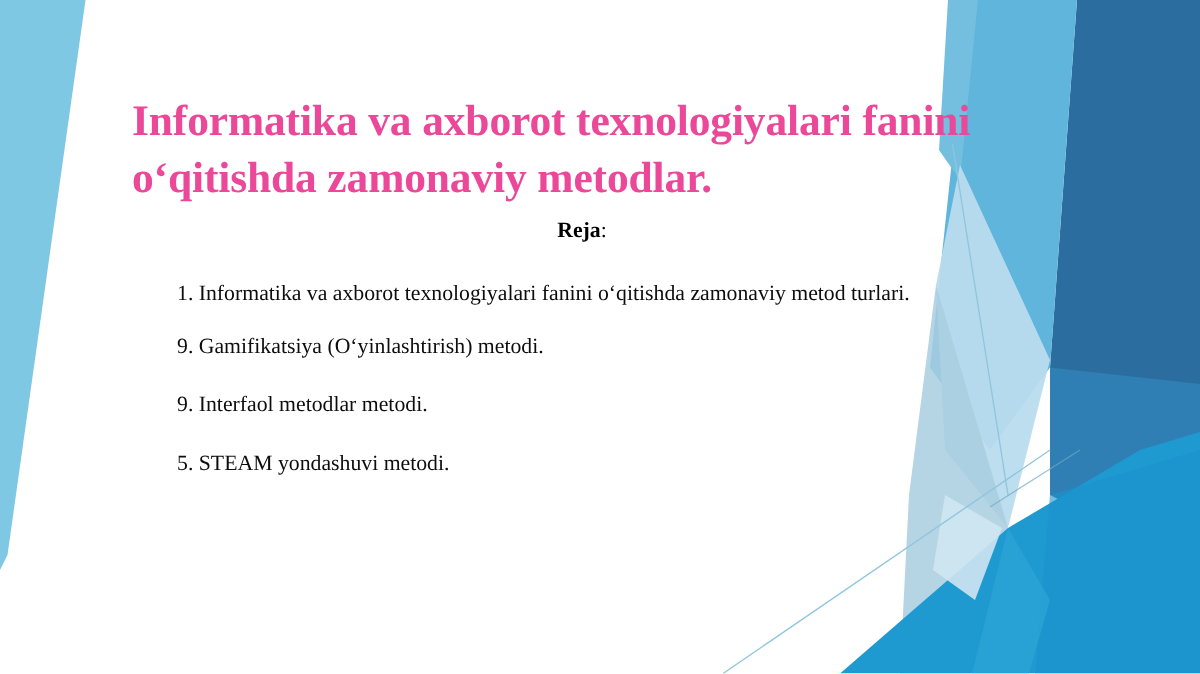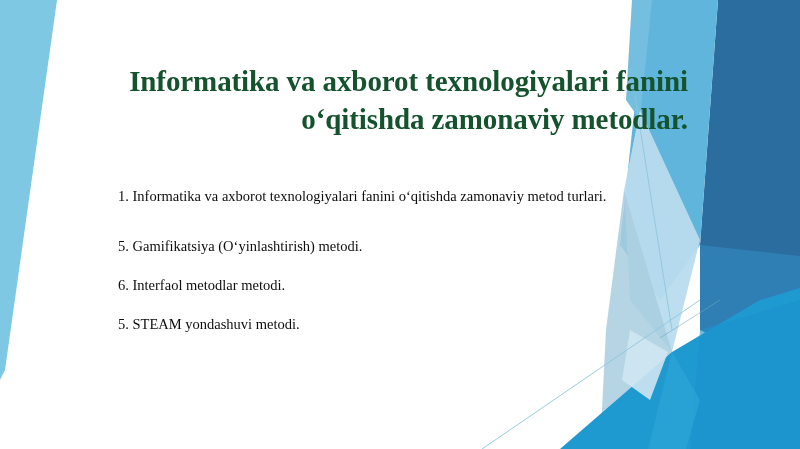--- a/index.html
+++ b/index.html
@@ -38,25 +38,25 @@
     z-index: 2;
     width: 800px;
     height: 449px;
   }
 
   #slide-title {
     position: absolute;
     left: 88px;
     top: 44px;
     width: 600px;
-    text-align: right;
+    text-align: left;
     font-size: 29px;
     font-weight: bold;
     line-height: 1.28;
-    color: #14532d;
+    color: #ec4899;
     letter-spacing: -0.1px;
   }
 
   #reja-heading {
     position: absolute;
     left: 88px;
     top: 146px;
     width: 600px;
     text-align: center;
     font-size: 14.5px;
@@ -71,21 +71,21 @@
     top: 182px;
     width: 540px;
     font-size: 14.5px;
     line-height: 1.95;
     color: #0d0d0d;
   }
   #reja-list .reja-item {
     margin: 0 0 10.5px 0;
     text-indent: 0;
   }
-  #reja-list .reja-item:nth-child(1) { margin-bottom: 22px; }
+  #reja-list .reja-item:nth-child(1) { margin-bottom: 7px; }
 </style>
 </head>
 <body>
 
 <div id="slide">
 
   <svg id="bg-decor" viewBox="0 0 800 449" preserveAspectRatio="none">
 
     <polygon points="0,0 57,0 5,370 0,380" fill="#7fc8e4"></polygon>
 
@@ -111,22 +111,25 @@
 
     <line x1="635" y1="96" x2="672" y2="330" stroke="#8fc6dd" stroke-width="0.9"></line>
     <line x1="482" y1="449" x2="700" y2="300" stroke="#8fc6dd" stroke-width="0.9"></line>
     <line x1="660" y1="338" x2="720" y2="300" stroke="#6fa8c4" stroke-width="0.8" opacity="0.7"></line>
   </svg>
 
   <div id="content">
 
     <h1 id="slide-title">Informatika va axborot texnologiyalari fanini o‘qitishda zamonaviy metodlar.</h1>
 
+    <div id="reja-heading">
+      <span class="lbl">Reja</span><span class="colon">:</span>
+    </div>
 
     <div id="reja-list">
       <p class="reja-item">1. Informatika va axborot texnologiyalari fanini o‘qitishda zamonaviy metod turlari.</p>
-      <p class="reja-item">5. Gamifikatsiya (O‘yinlashtirish) metodi.</p>
-      <p class="reja-item">6. Interfaol metodlar metodi.</p>
+      <p class="reja-item">9. Gamifikatsiya (O‘yinlashtirish) metodi.</p>
+      <p class="reja-item">9. Interfaol metodlar metodi.</p>
       <p class="reja-item">5. STEAM yondashuvi metodi.</p>
     </div>
 
   </div>
 </div>
 
 </body></html>

